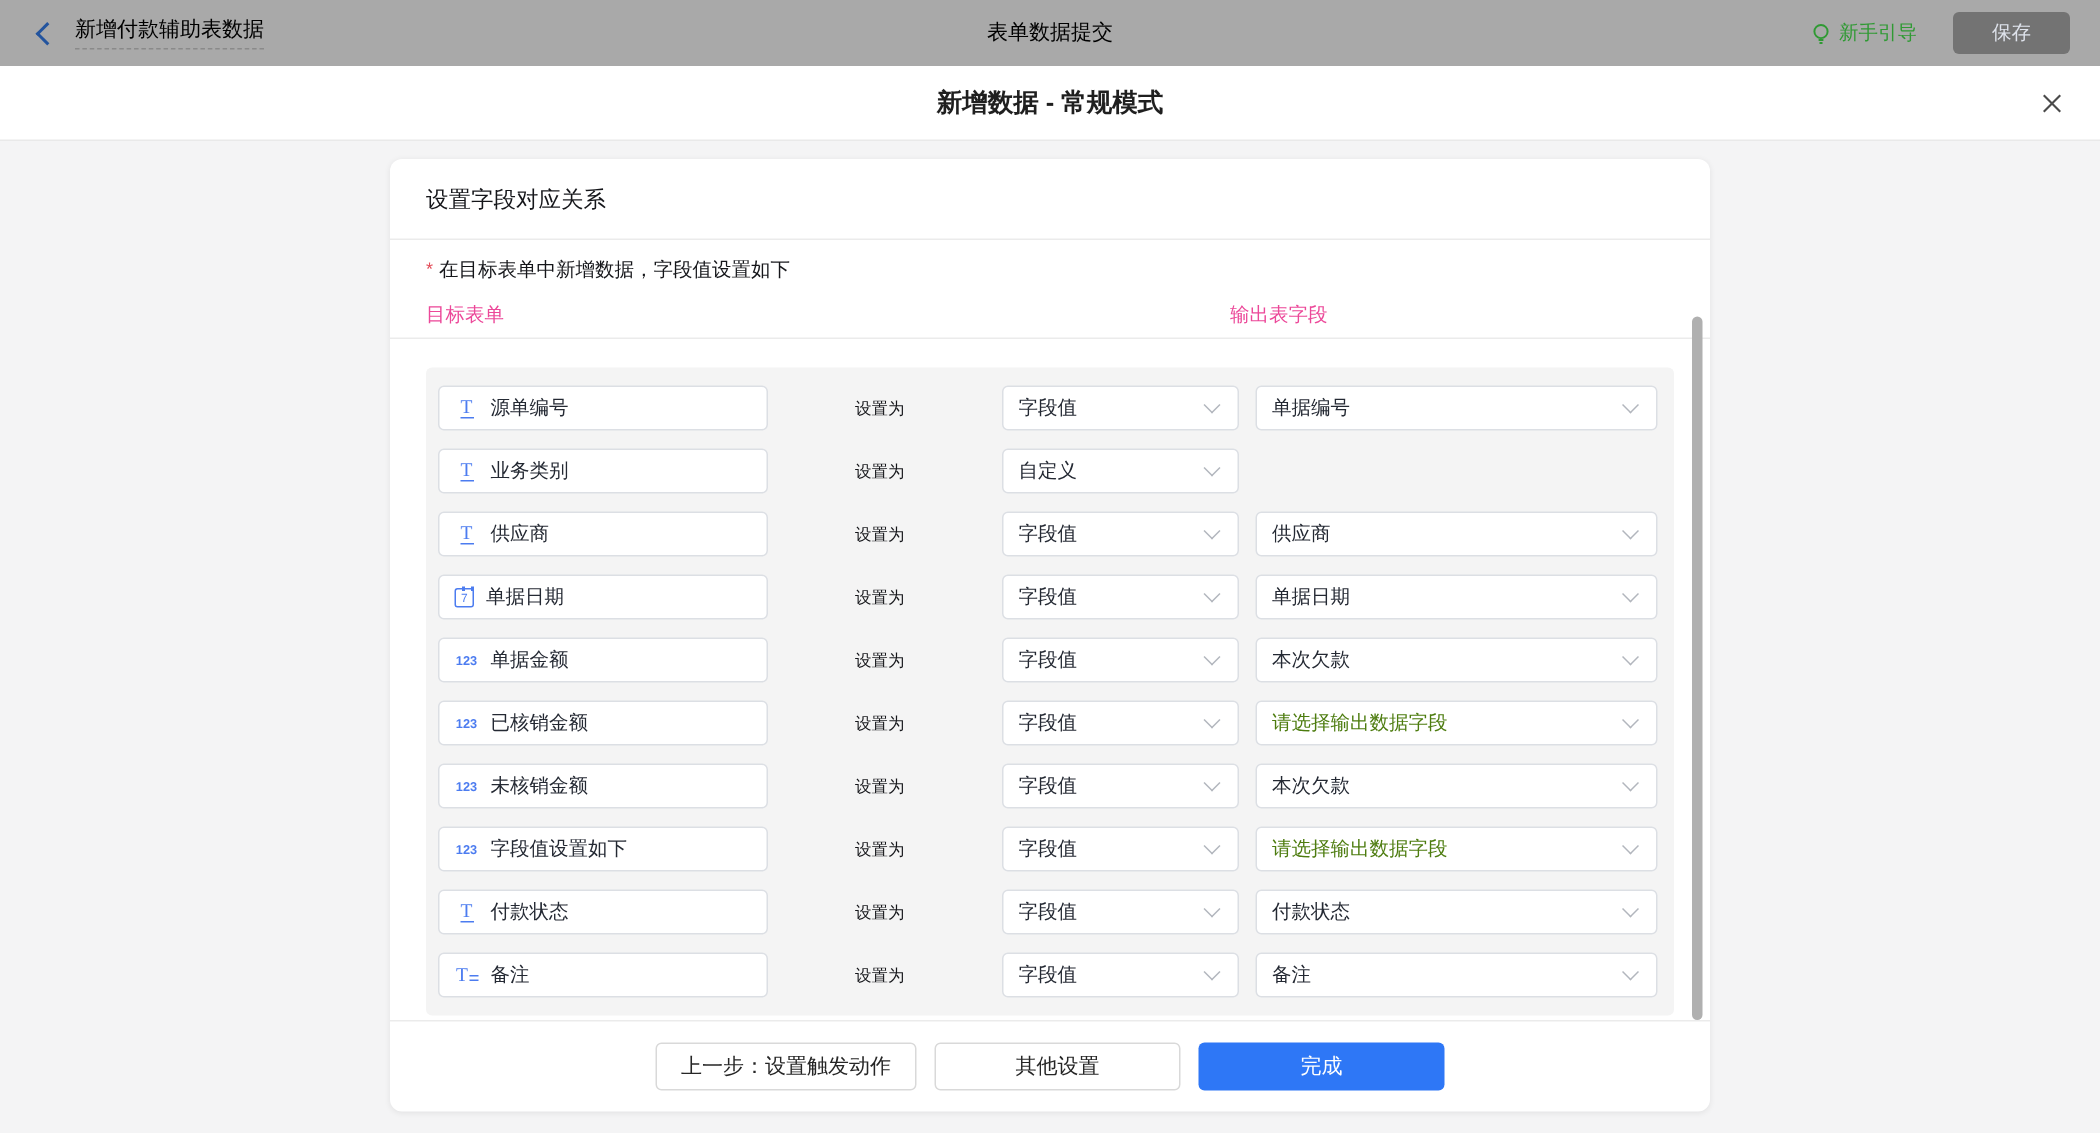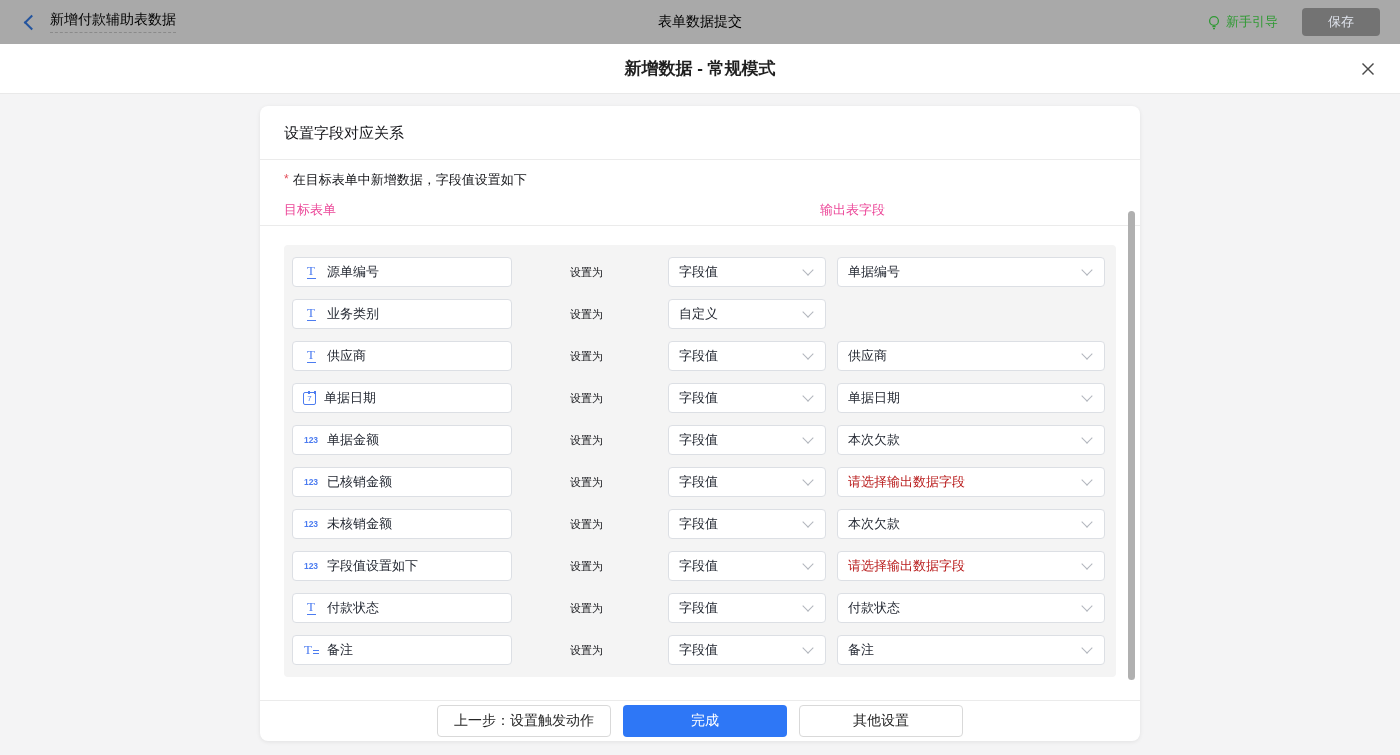--- a/index.html
+++ b/index.html
@@ -57,29 +57,29 @@
     border-radius:2px; font-size:8px; line-height:11px; }
   .icon-date::before { content:''; position:absolute; top:-2px; left:4px; width:1.5px; height:3px;
     background:var(--field-icon-blue,#4c7cf0); box-shadow:6px 0 0 var(--field-icon-blue,#4c7cf0); }
 
   .set-as { font-size:11px; color:#15161a; margin-left:58px; width:40px; flex:0 0 auto; }
   .select { position:relative; height:30px; background:#fff; border:1px solid #dcdfe4; border-radius:4px;
     display:flex; align-items:center; padding:0 26px 0 10px; cursor:pointer; }
   .mode-select { width:158px; margin-left:58px;align-items:center; }
   .output-select { width:268px; margin-left:11px; }
   .sel-val { font-size:13px; color:#242933; white-space:nowrap; overflow:hidden; }
-  .sel-val.placeholder { color:#b91c1c; }
+  .sel-val.placeholder { color:#4d7c0f; }
   .chev { position:absolute; right:13px; top:50%; width:8px; height:8px; margin-top:-6px;
     border-right:1.5px solid #b2b6bd; border-bottom:1.5px solid #b2b6bd; transform:rotate(45deg); }
   .no-chev { padding-right:10px; cursor:text; }
 
   .scroll-thumb { position:absolute; right:5px; top:105px; width:7px; height:469px;
     background:#b0b0b0; border-radius:4px; cursor:grab; }
 
-  .card-footer { height:41px; border-top:1px solid #ebebeb; display:flex; align-items:center;
+  .card-footer { height:61px; border-top:1px solid #ebebeb; display:flex; align-items:center;
     justify-content:center; gap:12px; }
   .btn { height:32px; border-radius:4px; font-size:14px; cursor:pointer; background:#fff;
     border:1px solid #d9d9d9; color:#262626; padding:0 16px; }
   .btn-primary { width:164px; background:var(--accent-blue,#2e77f6); border:none; color:#fff; }
   .btn-fixed { width:164px; }
 </style>
 </head>
 <body>
 
 <div class="topbar">
@@ -277,17 +277,17 @@
     <div class="select output-select">
       <span class="sel-val">备注</span>
       <span class="chev"></span>
     </div>
   </div>
 </div>
     </div>
     <div class="scroll-thumb"></div>
     <div class="card-footer">
       <button class="btn">上一步：设置触发动作</button>
+      <button class="btn btn-fixed">其他设置</button>
       <button class="btn btn-primary">完成</button>
-      <button class="btn btn-fixed">其他设置</button>
     </div>
   </div>
 </div>
 
 </body></html>

